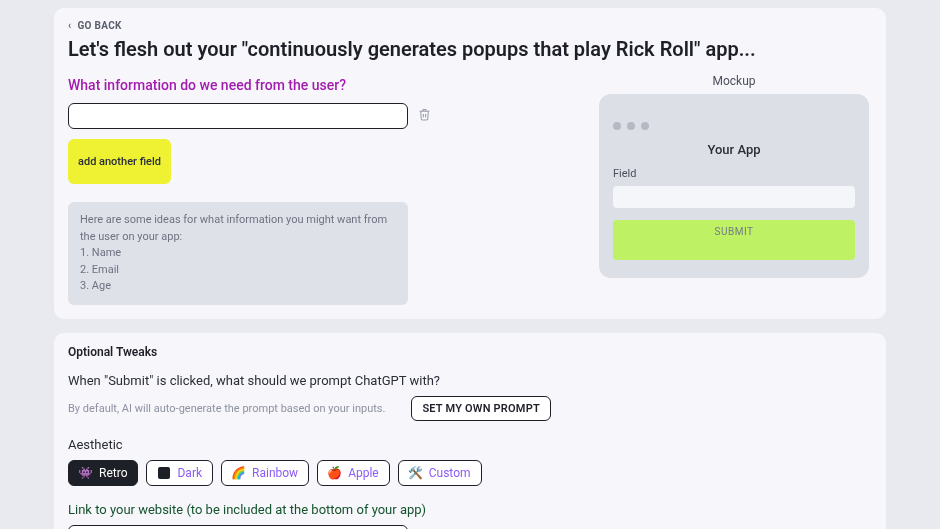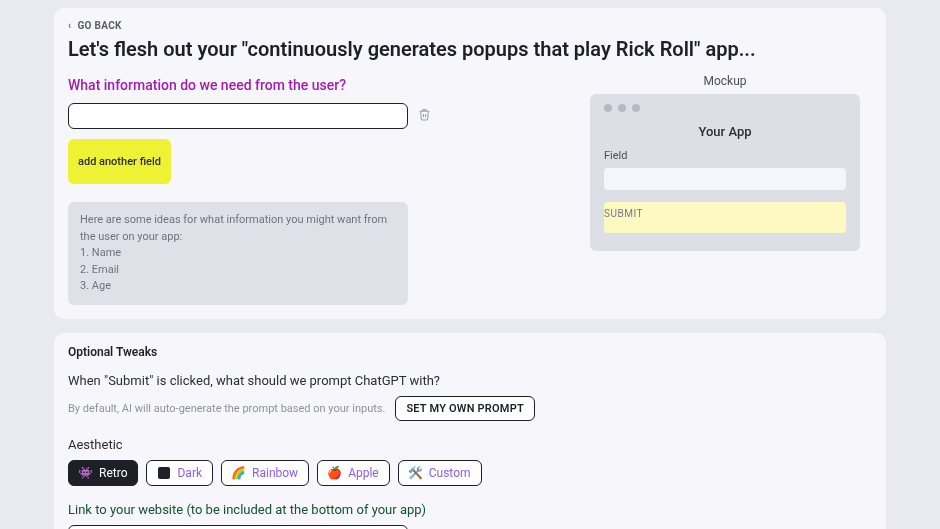--- a/index.html
+++ b/index.html
@@ -9,32 +9,32 @@
   .card2 { width:832px; margin-top:14px; padding:12px 14px 18px; }
   .goback { font-size:10px; font-weight:700; color:#5b5f6c; letter-spacing:.3px; display:flex; align-items:center; gap:6px; cursor:pointer; }
   .goback .chev { font-size:10px; }
   .title { font-size:20px; font-weight:600; color:#1e2028; margin-top:6px; }
   .section-label { font-size:14px; font-weight:500; color:#a21caf; margin-top:16px; }
   .field-row { display:flex; align-items:center; gap:10px; margin-top:10px; }
   .text-input { width:340px; height:26px; border:1.5px solid #1e2028; border-radius:6px; background:#fff; padding:2px 6px; font-size:12px; }
   .trash { color:#9ba0ad; font-size:14px; cursor:pointer; }
   .add-field { display:inline-block; background:#eef233; color:#2b2e38; font-size:11px; font-weight:500; padding:16px 10px; border-radius:6px; margin-top:10px; cursor:pointer; border:none; }
   .hintbox { background:#dfe1e9; border-radius:6px; width:340px; padding:10px 12px; margin-top:18px; font-size:11px; color:#6e7280; line-height:1.5; }
-  .mockup-wrap { position:absolute; right:26px; top:66px; width:270px; text-align:center; }
+  .mockup-wrap { position:absolute; right:17px; top:66px; width:270px; text-align:center; }
   .mockup-label { font-size:12px; color:#4c4f5b; margin-bottom:6px; }
-  .mockup-window { background:#dcdfe6; border-radius:6px; padding:10px 14px 18px; text-align:left; }
+  .mockup-window { background:#dcdfe6; border-radius:12px; padding:28px 14px 18px; text-align:left; }
   .traffic { display:flex; gap:6px; margin-bottom:12px; }
   .dot { width:8px; height:8px; border-radius:50%; background:#b5b9c3; }
   .mock-title { text-align:center; font-size:13px; color:#2b2e38; font-weight:500; margin-bottom:10px; }
   .mock-field-label { font-size:11px; color:#4c4f5b; margin-bottom:6px; }
   .mock-input { background:#f5f6fa; height:22px; border-radius:4px; margin-bottom:12px; }
-  .mock-submit { background:#fef9c3; color:#747987; height:31px; border-radius:4px; font-size:10px; line-height:24px; letter-spacing:.5px; }
+  .mock-submit { background:#bef264; color:#747987; height:40px; border-radius:4px; text-align:center; font-size:10px; line-height:24px; letter-spacing:.5px; }
   .subheading { font-size:12px; font-weight:600; color:#1e2028; }
   .prompt-label { font-size:13px; color:#2b2e38; margin-top:14px; }
-  .prompt-row { display:flex; align-items:center; gap:10px; margin-top:8px; }
+  .prompt-row { display:flex; align-items:center; gap:26px; margin-top:8px; }
   .helper { font-size:11px; color:#8d91a0; }
   .outline-btn { border:1.3px solid #1e2028; border-radius:6px; background:#fff; font-size:11px; font-weight:600; color:#1e2028; padding:5px 10px; cursor:pointer; letter-spacing:.2px; }
   .aesthetic-label { font-size:13px; color:#2b2e38; margin-top:16px; }
   .aesthetic-row { display:flex; gap:8px; margin-top:8px; }
   .aes-btn { display:flex; align-items:center; gap:6px; border:1.3px solid #1e2028; border-radius:6px; background:#fff; font-size:12px; color:#8b5cf6; padding:5px 10px; cursor:pointer; }
   .aes-btn.selected { background:#1e2028; color:#fff; }
   .aes-icon { width:14px; height:14px; display:inline-flex; align-items:center; justify-content:center; font-size:12px; }
   .dark-sw { width:12px; height:12px; background:#1e2028; display:inline-block; border-radius:2px; }
   .link-label { font-size:13px; color:#14532d; margin-top:16px; }
   .link-input { width:340px; height:26px; border:1.5px solid #1e2028; border-radius:6px; background:#fff; padding:2px 6px; font-size:12px; margin-top:8px; display:block; }

